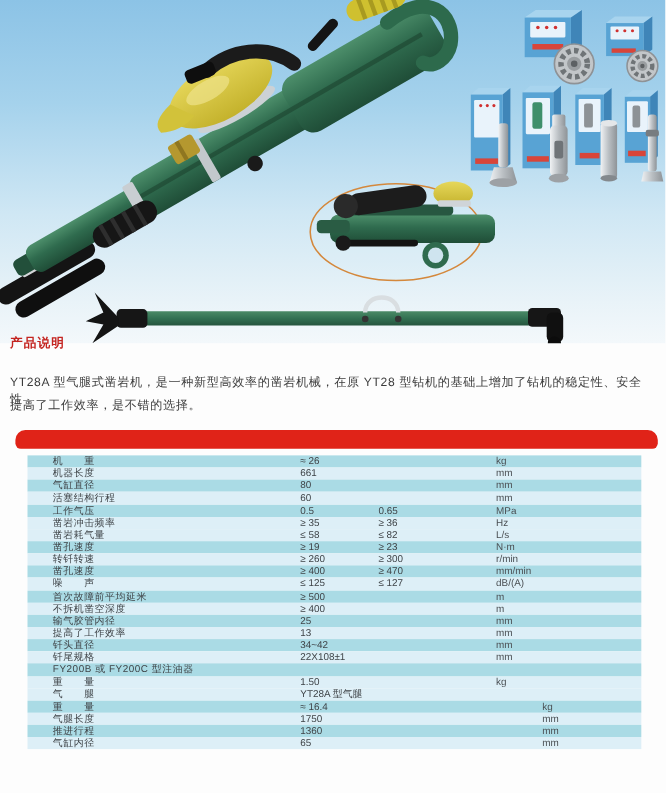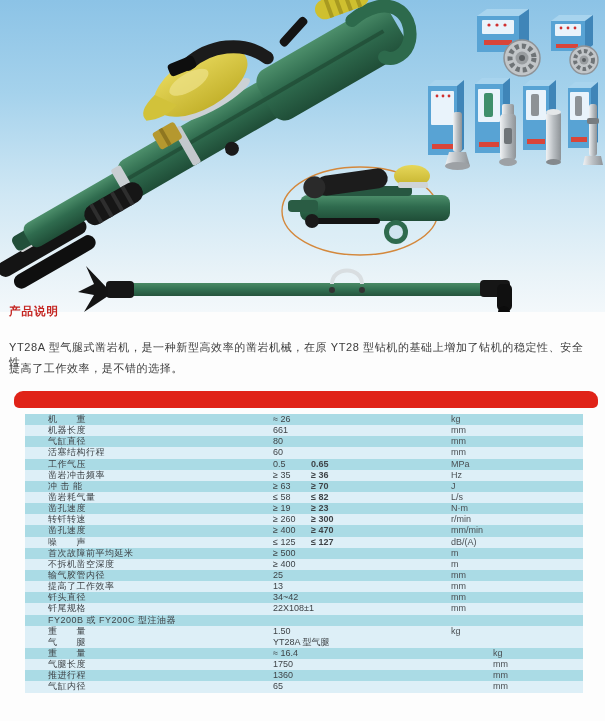--- a/index.html
+++ b/index.html
@@ -29,21 +29,21 @@
     position:absolute;left:14px;top:391px;width:584px;height:17px;
     background:var(--red);border-radius:9px 9px 5px 5px;
   }
   .spec-table{position:absolute;left:25px;top:414px;width:558px;border-radius:19px;}
   .row{position:relative;width:558px;height:11.15px;font-size:9px;color:#3f4448;}
   .row.dark{background:var(--row-dark);}
   .row.light{background:var(--row-light);}
   .row span{position:absolute;top:0;line-height:11.3px;white-space:nowrap;}
   .c-label{left:23px;letter-spacing:0.5px;}
   .c-v1{left:248px;}
-  .c-v2{left:286px;font-weight:bold;}
+  .c-v2{left:319px;}
   .c-unit{left:426px;color:#4a4f53;text-align:center;}
   .row.shift .c-unit{left:468px;}
 </style>
 </head>
 <body>
 
 <div class="page">
 
   <div class="photo-area">
     <svg viewBox="0 0 605 312" xmlns="http://www.w3.org/2000/svg">
@@ -284,26 +284,20 @@
     <span class="c-v1">0.5</span>
     <span class="c-v2">0.65</span>
     <span class="c-unit">MPa</span>
   </div>
       <div class="row light">
     <span class="c-label">凿岩冲击频率</span>
     <span class="c-v1">≥ 35</span>
     <span class="c-v2">≥ 36</span>
     <span class="c-unit">Hz</span>
   </div>
-      <div class="row dark">
-    <span class="c-label">冲 击 能</span>
-    <span class="c-v1">≥ 63</span>
-    <span class="c-v2">≥ 70</span>
-    <span class="c-unit">J</span>
-  </div>
       <div class="row light">
     <span class="c-label">凿岩耗气量</span>
     <span class="c-v1">≤ 58</span>
     <span class="c-v2">≤ 82</span>
     <span class="c-unit">L/s</span>
   </div>
       <div class="row dark">
     <span class="c-label">凿孔速度</span>
     <span class="c-v1">≥ 19</span>
     <span class="c-v2">≥ 23</span>

